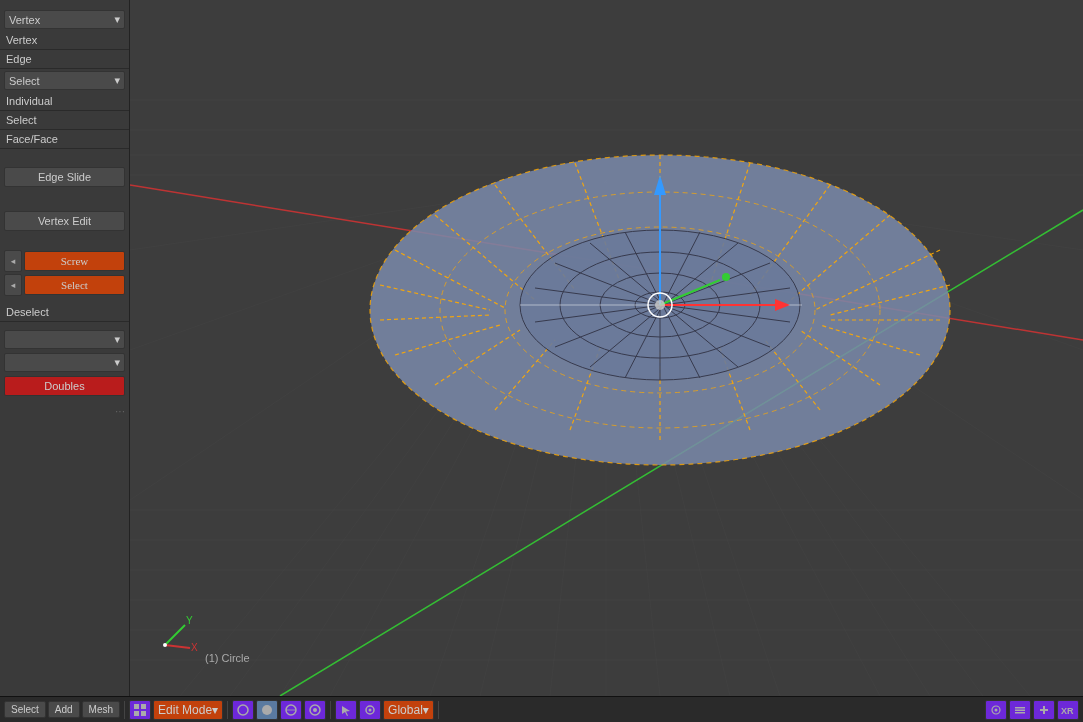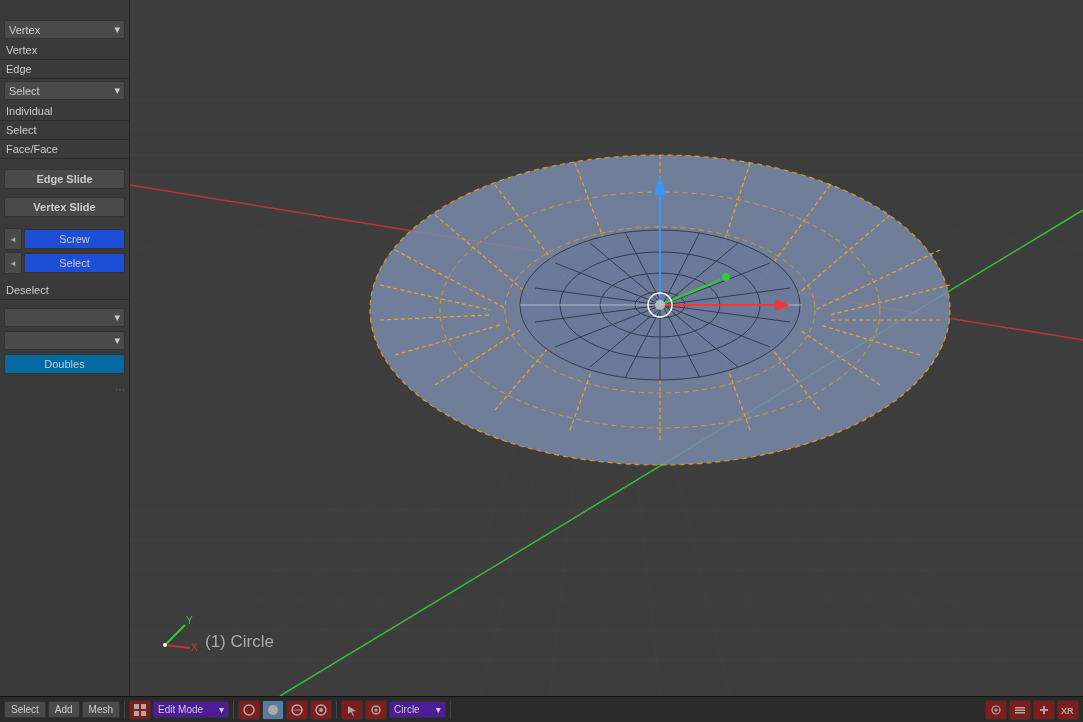--- a/index.html
+++ b/index.html
@@ -22,21 +22,21 @@
     }
 
     
     .sidebar {
       width: 130px;
       min-width: 130px;
       background: #3a3a3a;
       border-right: 1px solid #222;
       display: flex;
       flex-direction: column;
-      padding: 18px 0;
+      padding: 8px 0;
       overflow-y: auto;
       overflow-x: hidden;
     }
 
     .sidebar-row {
       display: flex;
       align-items: center;
       padding: 3px 6px;
       color: #ccc;
       font-size: 11px;
@@ -45,22 +45,21 @@
 
     .sidebar-btn {
       background: #4a4a4a;
       border: 1px solid #333;
       color: #ccc;
       font-size: 11px;
       padding: 3px 6px;
       border-radius: 2px;
       cursor: pointer;
       text-align: center;
-      margin: 4px 4px;
-      font-weight: bold;
+      margin: 12px 4px;
     }
 
     .screw-select-row {
       display: flex;
       align-items: center;
       margin: 1px 4px;
       gap: 2px;
     }
 
     .screw-select-row .small-icon-btn {
@@ -72,32 +71,33 @@
       cursor: pointer;
       display: flex;
       align-items: center;
       justify-content: center;
       font-size: 9px;
       color: #aaa;
     }
 
     .screw-select-row .label-btn {
       flex: 1;
-      background: #1d4ed8;
+      background: #c2410c;
       border: 1px solid #333;
       border-radius: 2px;
       cursor: pointer;
       padding: 3px 4px;
       font-size: 11px;
       color: #ccc;
       text-align: center;
+      font-family: Liberation Serif, serif;
     }
 
     .merge-btn {
-      background: #0369a1;
+      background: #b91c1c;
       border: 1px solid #333;
       color: #ccc;
       font-size: 11px;
       padding: 3px 6px;
       border-radius: 2px;
       cursor: pointer;
       text-align: center;
       margin: 2px 4px;
     }
 
@@ -126,24 +126,24 @@
       position: absolute;
       bottom: 36px;
       left: 20px;
       width: 50px;
       height: 50px;
     }
 
     
     .object-name {
       position: absolute;
-      bottom: 44px;
+      bottom: 32px;
       left: 75px;
       color: #aaa;
-      font-size: 17px;
+      font-size: 11px;
     }
 
     
     .bottom-toolbar {
       height: 26px;
       background: #2a2a2a;
       border-top: 1px solid #111;
       display: flex;
       align-items: center;
       padding: 0 4px;
@@ -162,36 +162,36 @@
     }
 
     .bottom-separator {
       width: 1px;
       height: 18px;
       background: #444;
       margin: 0 2px;
     }
 
     .mode-dropdown {
-      background: #4c1d95;
-      border: 1px solid #333;
-      color: #ccc;
-      font-size: 10px;
+      background: #c2410c;
+      border: 1px solid #333;
+      color: #ccc;
+      font-size: 12px;
       padding: 2px 4px;
       border-radius: 2px;
       cursor: pointer;
       display: flex;
       align-items: center;
-      gap: 16px;
+      gap: 0;
     }
 
     .bottom-icon-btn {
       width: 22px;
       height: 20px;
-      background: #7f1d1d;
+      background: #6d28d9;
       border: 1px solid #333;
       border-radius: 2px;
       cursor: pointer;
       display: flex;
       align-items: center;
       justify-content: center;
       font-size: 10px;
       color: #ccc;
     }
 
@@ -258,21 +258,21 @@
     <div class="sidebar-row">
       <span>Select</span>
     </div>
     <div class="sidebar-row">
       <span>Face/Face</span>
     </div>
 
     <div class="sidebar-spacer"></div>
 
     <div class="sidebar-btn">Edge Slide</div>
-    <div class="sidebar-btn">Vertex Slide</div>
+    <div class="sidebar-btn">Vertex Edit</div>
 
     <div class="sidebar-spacer"></div>
 
     <div class="screw-select-row">
       <div class="small-icon-btn">◂</div>
       <div class="label-btn">Screw</div>
     </div>
     <div class="screw-select-row">
       <div class="small-icon-btn">◂</div>
       <div class="label-btn">Select</div>
@@ -492,21 +492,21 @@
     </svg>
   </div>
   <div class="bottom-icon-btn">
     <svg width="12" height="12" viewBox="0 0 12 12">
       <circle cx="6" cy="6" r="4" fill="none" stroke="#aaa" stroke-width="1.5"></circle>
       <circle cx="6" cy="6" r="1.5" fill="#aaa"></circle>
     </svg>
   </div>
 
   <div class="mode-dropdown">
-    <span>Circle</span>
+    <span>Global</span>
     <span>▾</span>
   </div>
 
   <div class="bottom-separator"></div>
 
   <div style="flex:1"></div>
   <div class="bottom-icon-btn">
     <svg width="12" height="12" viewBox="0 0 12 12">
       <circle cx="6" cy="6" r="4" fill="none" stroke="#aaa" stroke-width="1.2"></circle>
       <circle cx="6" cy="6" r="1.5" fill="#aaa"></circle>

